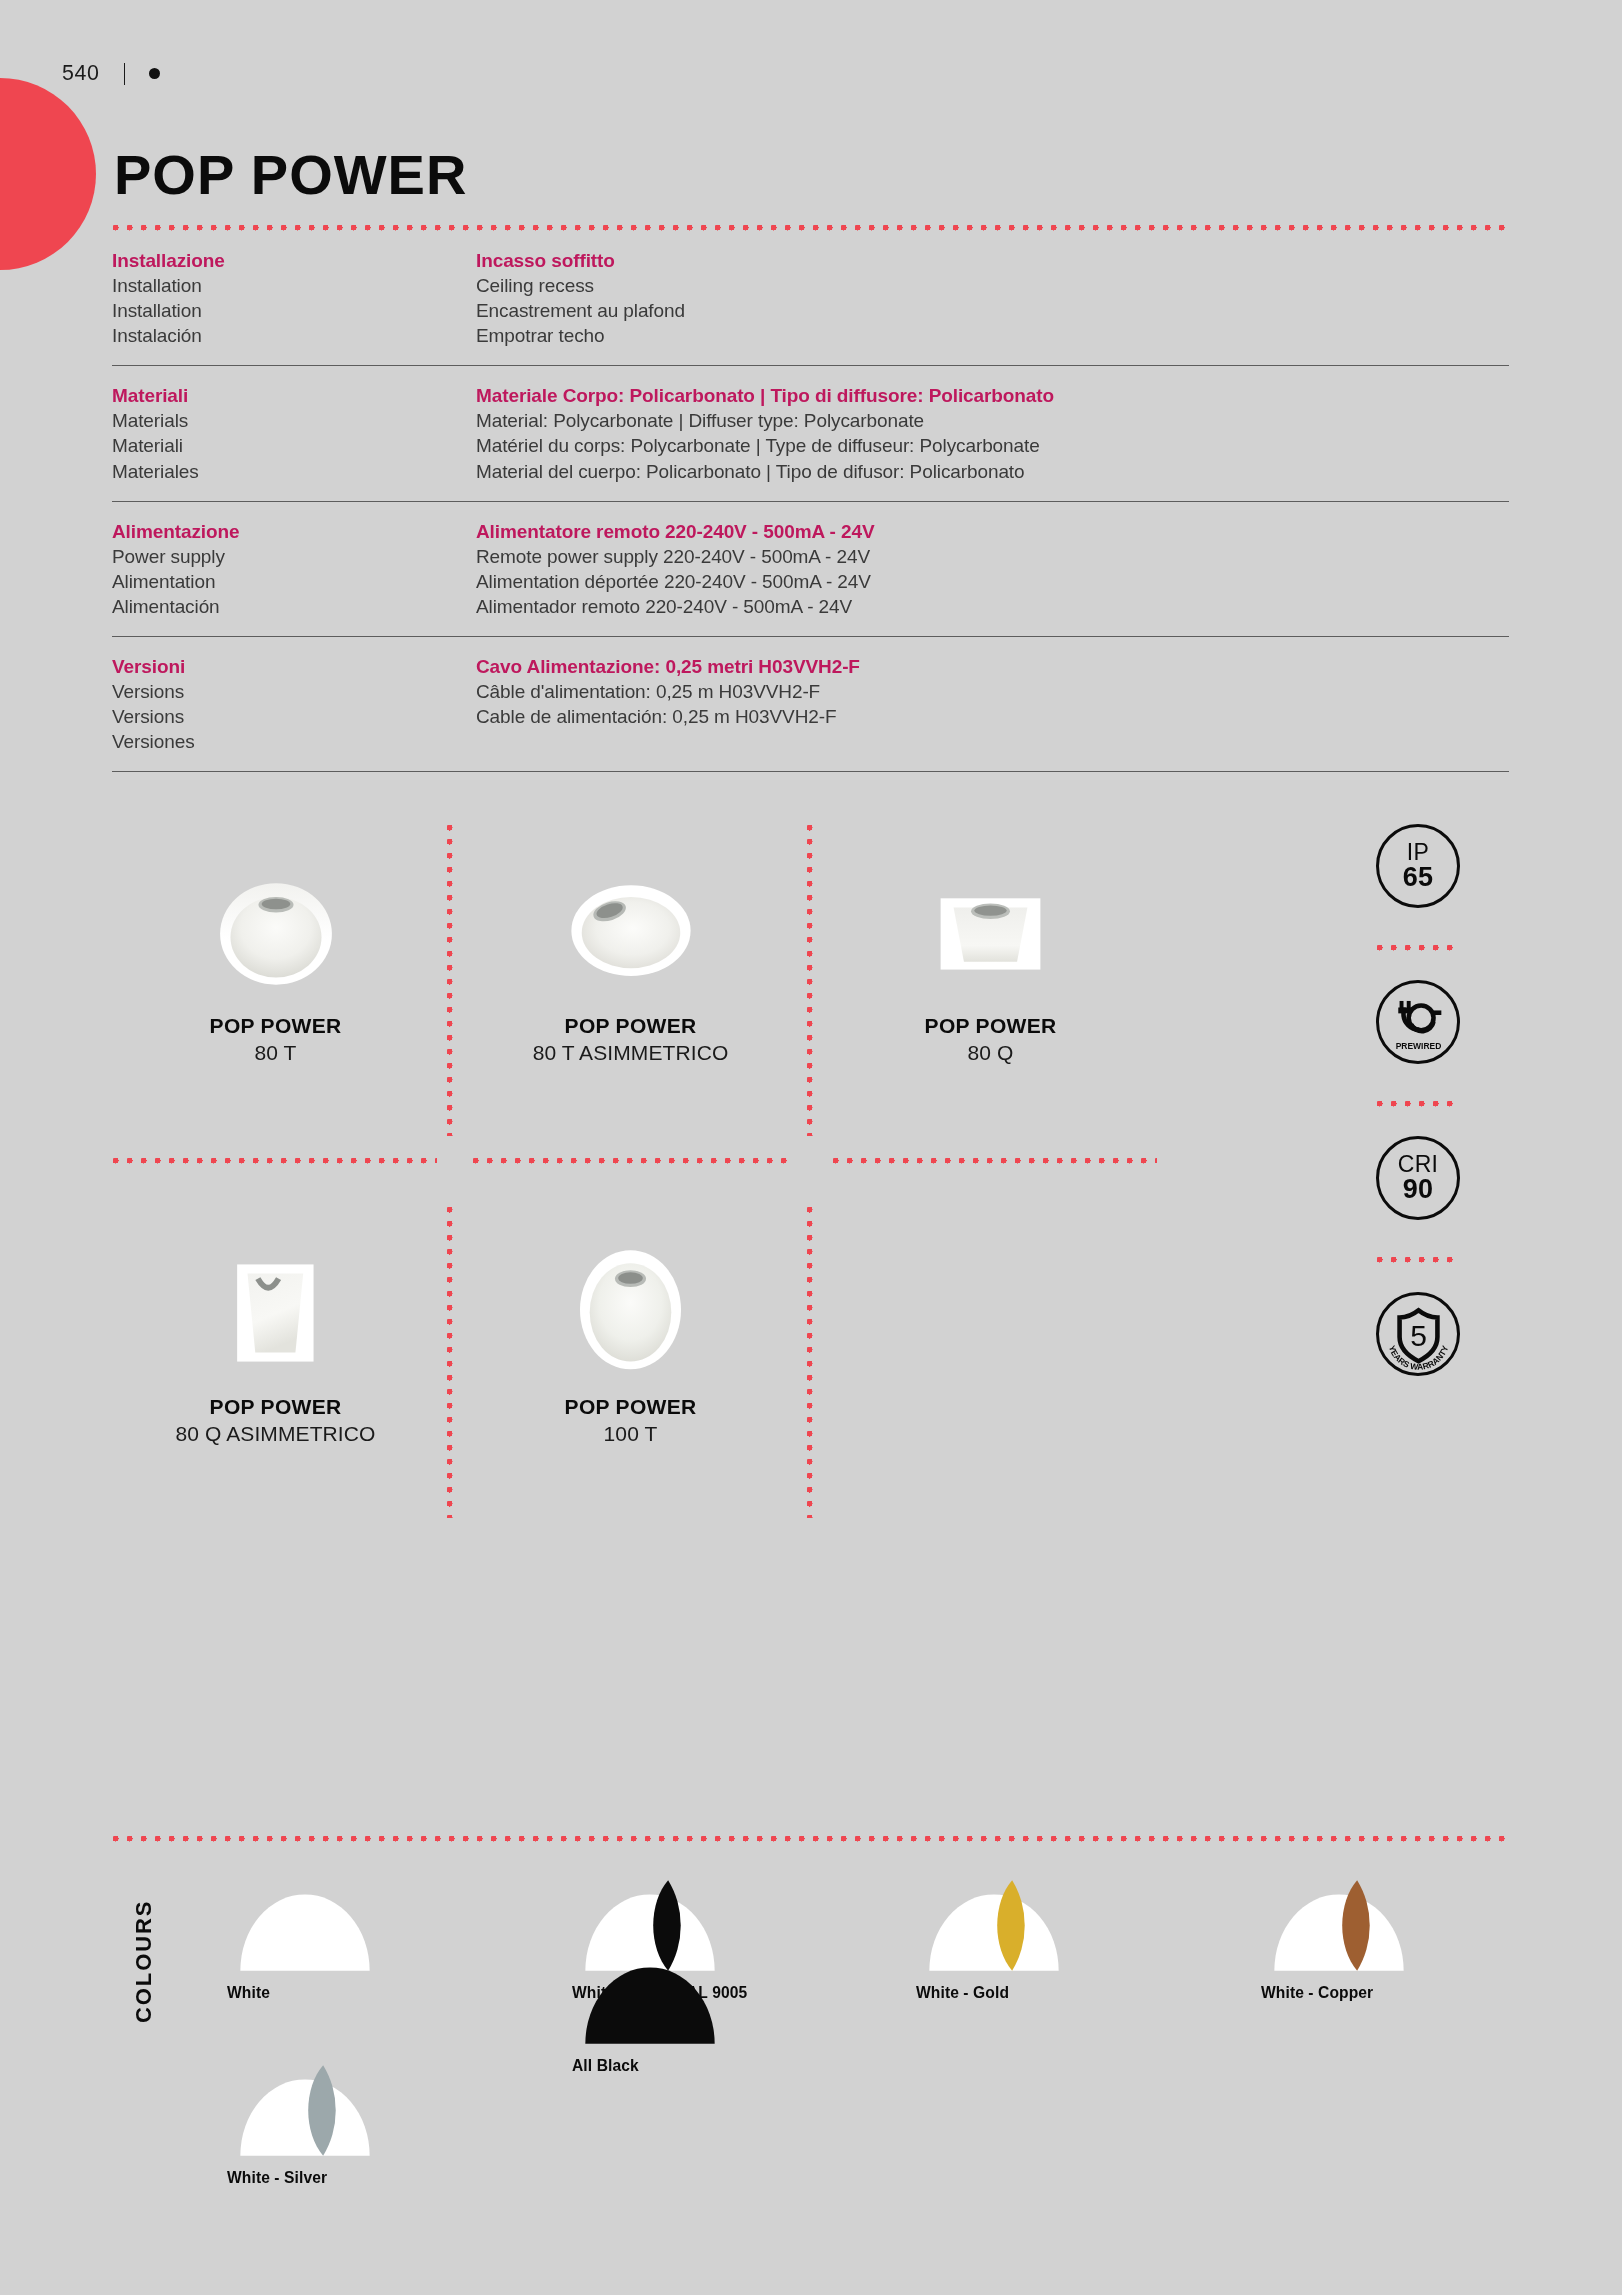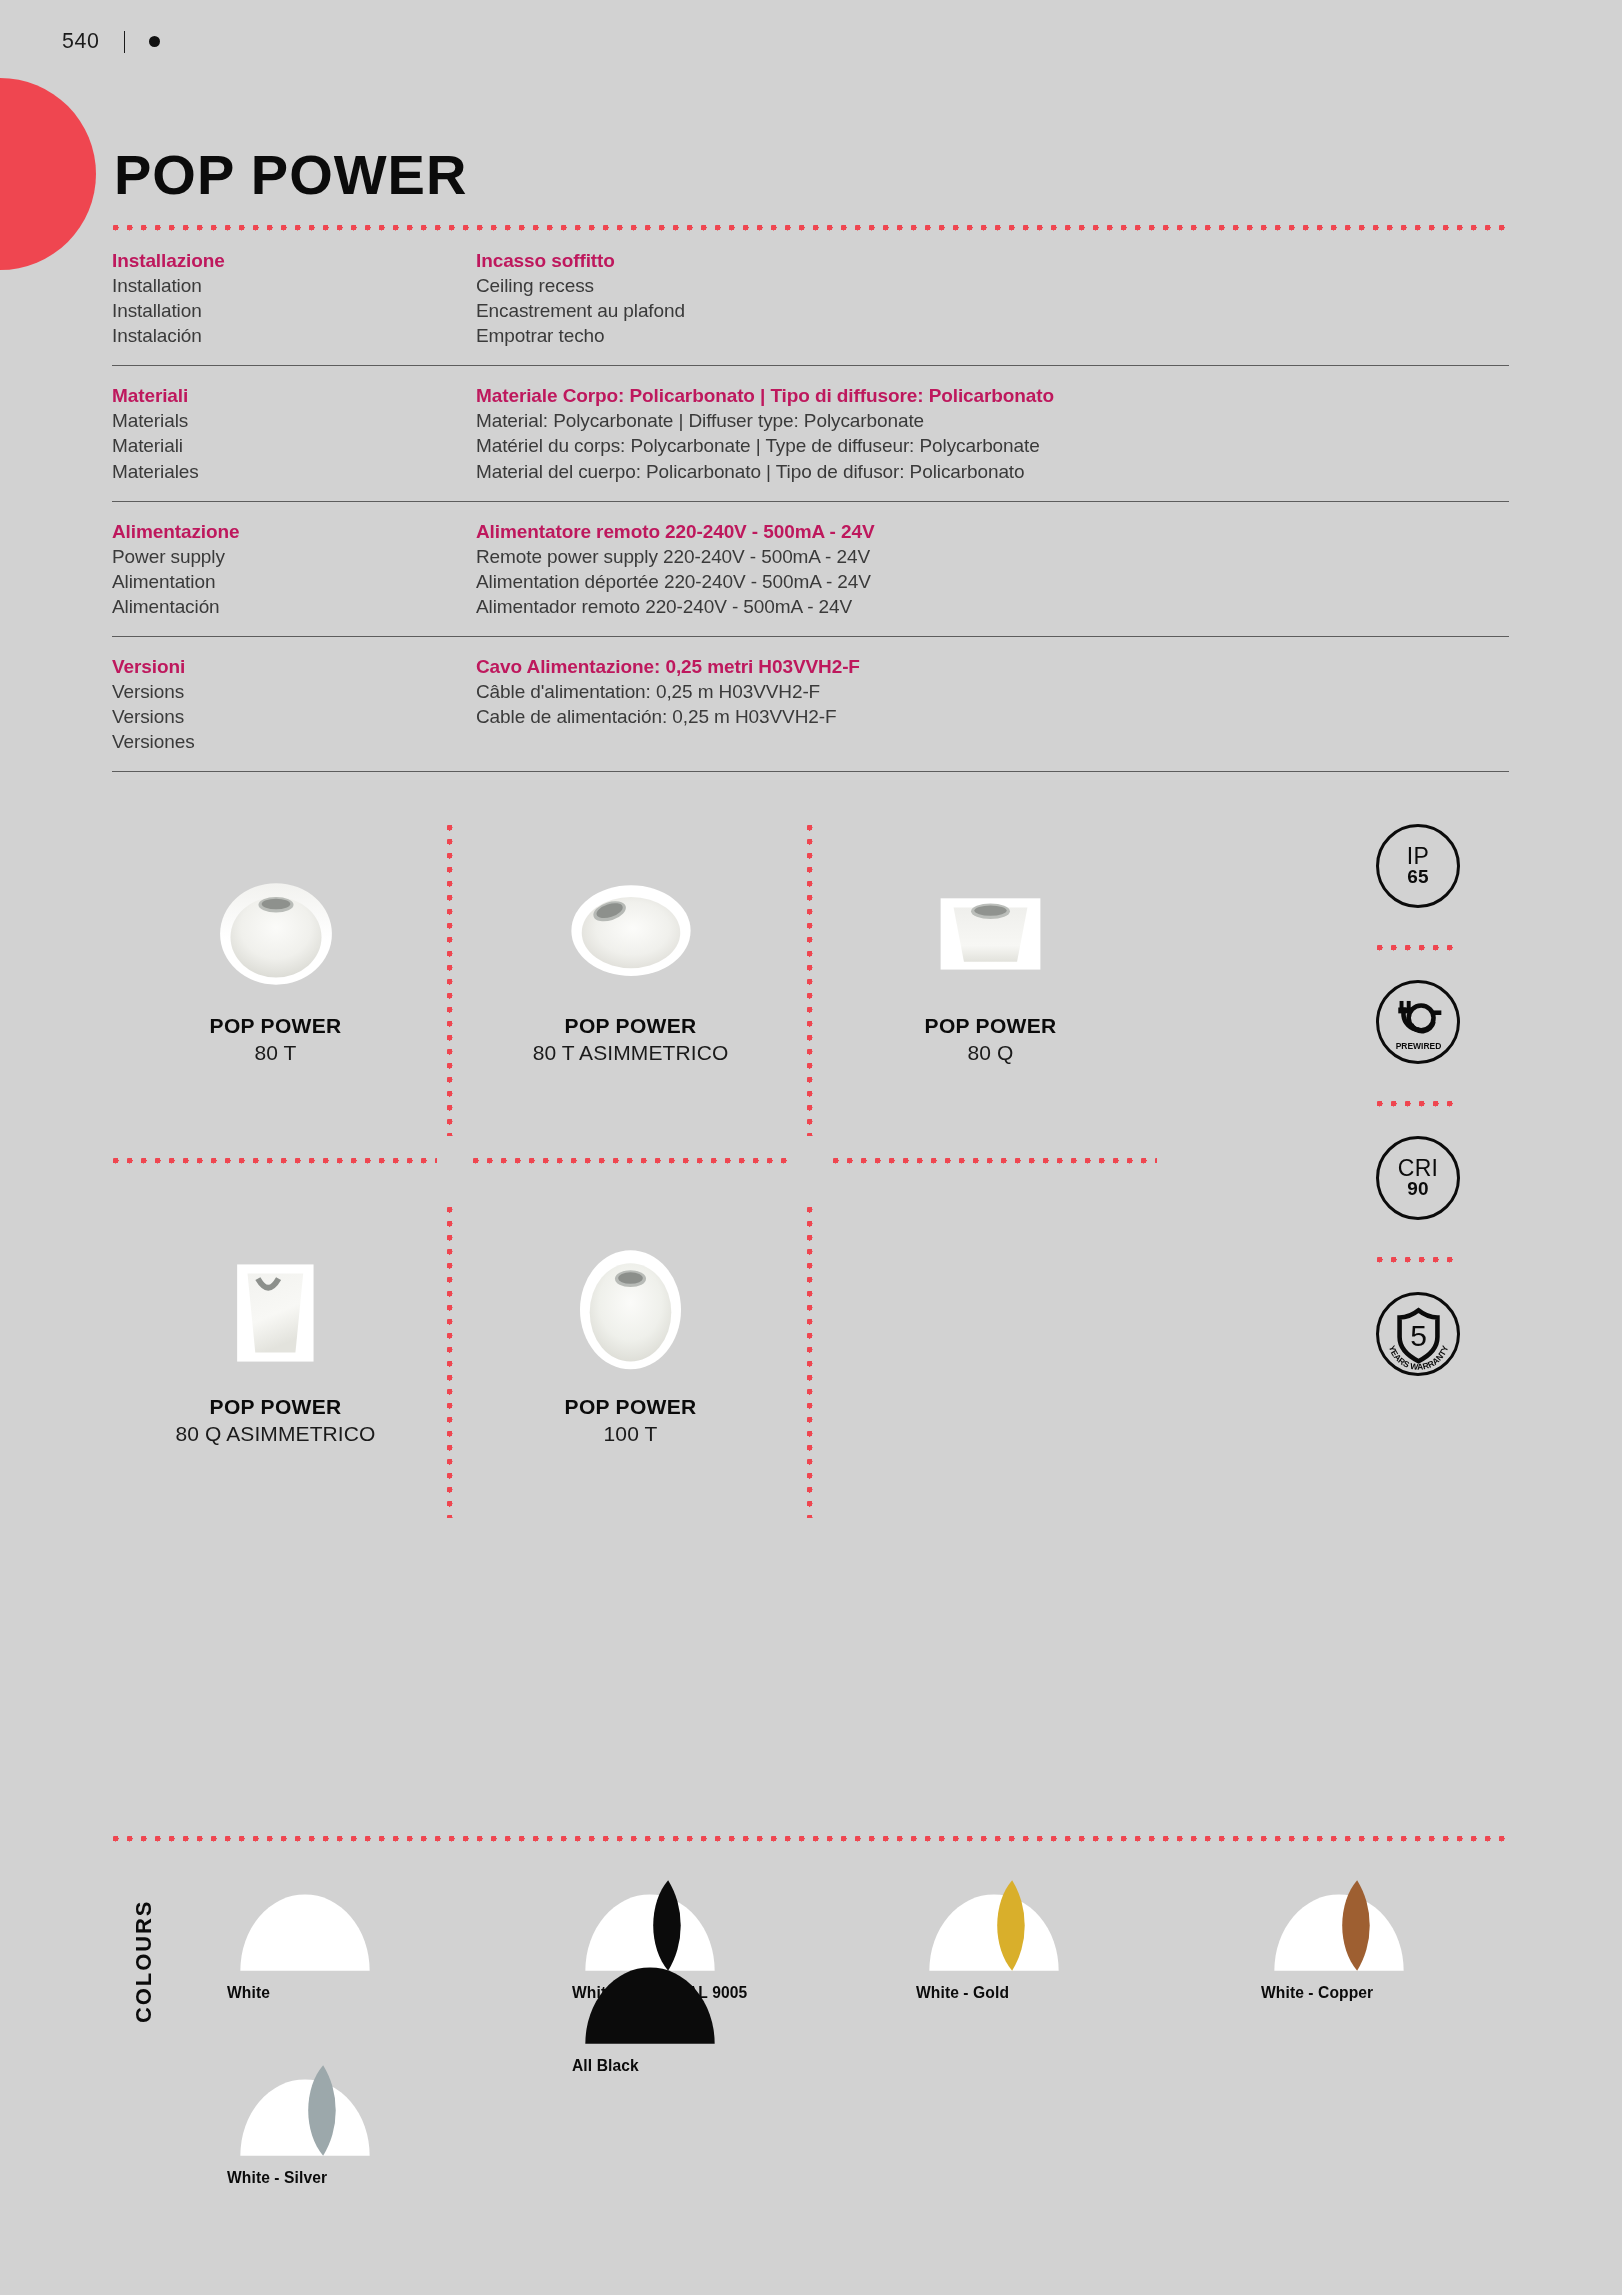--- a/index.html
+++ b/index.html
@@ -24,21 +24,21 @@
     left: -96px;
     top: 78px;
     width: 192px;
     height: 192px;
     border-radius: 50%;
     background: #ef4650;
   }
   .pagenum-row {
     position: absolute;
     left: 62px;
-    top: 28px;
+    top: 60px;
     display: flex;
     align-items: center;
     gap: 24px;
     height: 27px;
   }
   .pagenum {
     font-size: 21.4px;
     color: #1b1b1b;
     letter-spacing: 0.6px;
     font-weight: 400;
@@ -155,21 +155,21 @@
     justify-content: center;
   }
   .badge-top {
     font-size: 23px;
     font-weight: 400;
     color: #0b0b0b;
     line-height: 0.95;
     letter-spacing: 0.3px;
   }
   .badge-bottom {
-    font-size: 19px;
+    font-size: 27px;
     font-weight: 800;
     color: #0b0b0b;
     line-height: 0.98;
     letter-spacing: 0.3px;
   }
 
   
   .colours-label {
     position: absolute;
     font-size: 22px;

